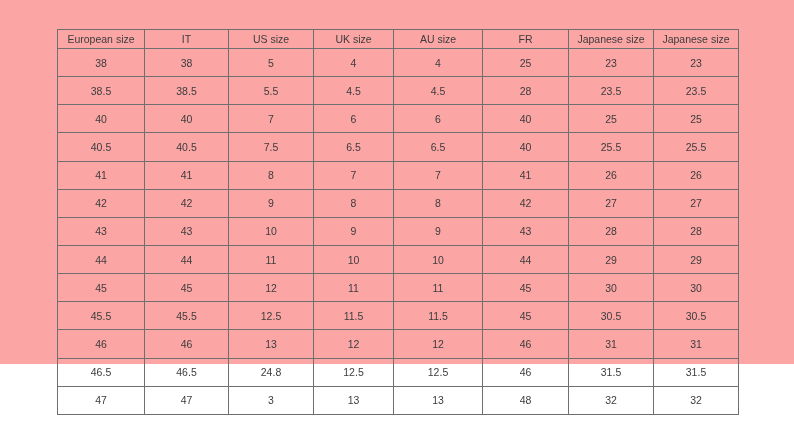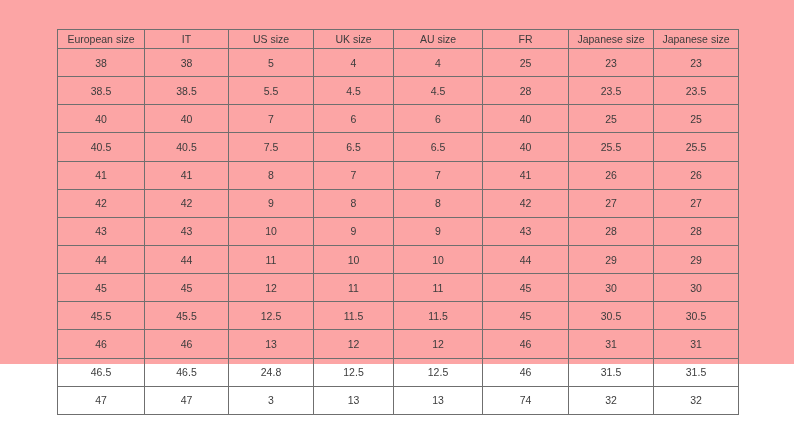--- a/index.html
+++ b/index.html
@@ -189,20 +189,20 @@
             <td>46</td>
             <td>31.5</td>
             <td>31.5</td>
           </tr>
           <tr>
             <td>47</td>
             <td>47</td>
             <td>3</td>
             <td>13</td>
             <td>13</td>
-            <td>74</td>
+            <td>48</td>
             <td>32</td>
             <td>32</td>
           </tr>
         </tbody>
     </table>
   </div>
 </div>
 
 </body></html>

